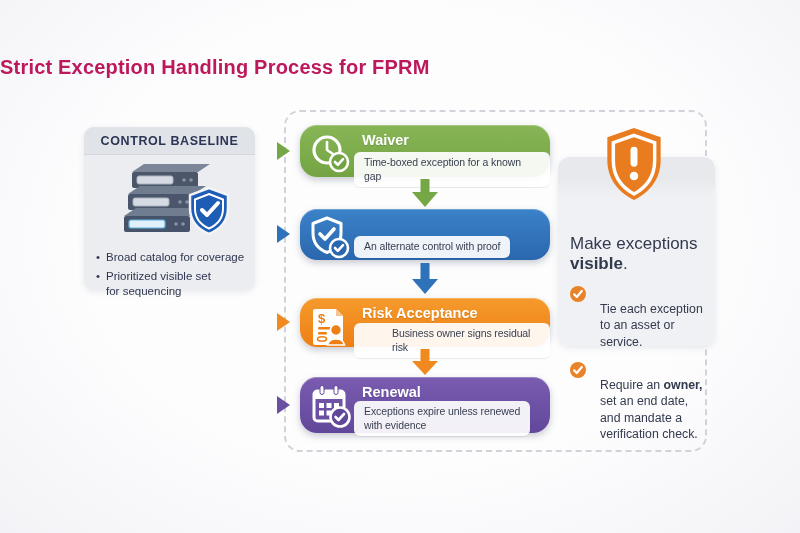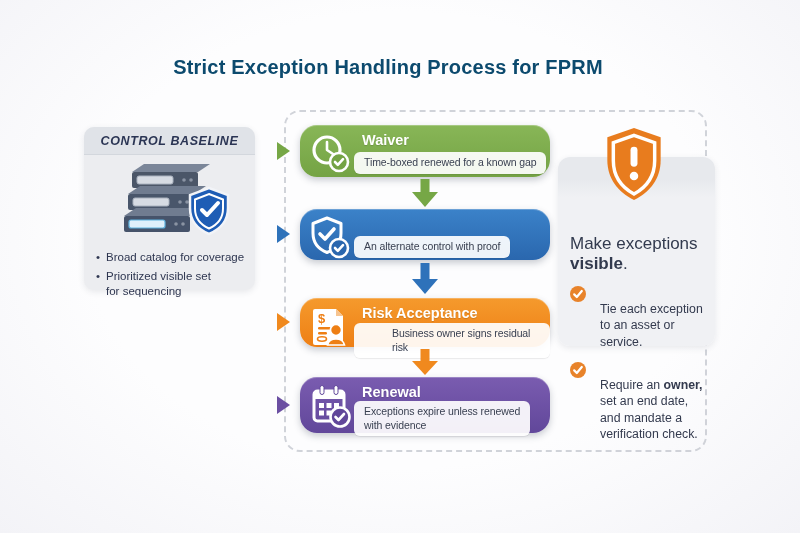--- a/index.html
+++ b/index.html
@@ -7,35 +7,35 @@
     width:800px;height:533px;
     font-family:"Liberation Sans", sans-serif;
     background:radial-gradient(ellipse at 50% 45%, #fdfdfe 55%, #f3f3f7 100%);
     position:relative;overflow:hidden;
     color:#2B3554;
   }
   .abs{position:absolute;}
 
   
   #page-title{
-    left:0;top:56px;width:776px;text-align:center;
-    font-size:20px;font-weight:bold;color:#0c4a6e;letter-spacing:.2px;
+    left:0;top:56px;width:776px;text-align:left;
+    font-size:20px;font-weight:bold;color:#be185d;letter-spacing:.2px;
   }
 
   
   #baseline-card{
     left:84px;top:127px;width:171px;height:163px;
     background:#ecedf0;border-radius:10px;
     box-shadow:0 2px 6px rgba(40,50,70,.10);
   }
   #baseline-header{
     height:27px;background:#e0e3e8;border-radius:10px 10px 0 0;
     border-bottom:1px solid #d3d7dd;
     display:flex;align-items:center;justify-content:center;
-    font-size:12.5px;font-weight:bold;letter-spacing:.6px;color:#2B3554;font-style:italic;
+    font-size:12.5px;font-weight:bold;letter-spacing:.6px;color:#2B3554;
   }
   #baseline-icon-wrap{display:flex;justify-content:center;padding-top:5px;}
   .baseline-bullets{padding:4px 8px 0 12px;}
   .b-row{display:flex;gap:6px;font-size:11.5px;color:#2E3650;line-height:1.32;margin-top:4px;}
   .b-dot{color:#2E3650;font-size:11.5px;}
   .ws{white-space:pre-line;}
 
   
   #flow-frame{
     left:284px;top:110px;width:419px;height:338px;
@@ -159,21 +159,21 @@
 <div class="abs entry entry-purple"></div>
 
 <div class="abs step step-waiver">
   <svg class="icon" width="46" height="46" viewBox="0 0 46 46">
     <circle cx="19" cy="19" r="13" fill="none" stroke="#ffffff" stroke-width="3.2"></circle>
     <path d="M19 11 V19 L25 23" fill="none" stroke="#ffffff" stroke-width="2.6" stroke-linecap="round" stroke-linejoin="round"></path>
     <circle cx="31" cy="31" r="9" fill="#74a344" stroke="#ffffff" stroke-width="2.6"></circle>
     <path d="M27 31 l2.8 2.8 l5.2 -5.6" fill="none" stroke="#ffffff" stroke-width="2.6" stroke-linecap="round" stroke-linejoin="round"></path>
   </svg>
   <div class="title">Waiver</div>
-  <div class="desc">Time-boxed renewed for a known gap</div>
+  <div class="desc">Time-boxed exception for a known gap</div>
 </div>
 
 <svg class="abs down-arrow da-green" width="26" height="29" viewBox="0 0 26 29">
   <rect x="8.5" y="0" width="9" height="14" fill="#76a746"></rect>
   <polygon points="0,13 26,13 13,28" fill="#76a746"></polygon>
 </svg>
 
 <div class="abs step step-comp">
   <svg class="icon" width="46" height="46" viewBox="0 0 46 46">
     <path d="M19 3 L33 8.5 V18 C33 27 28 34 19 37.5 C10 34 5 27 5 18 V8.5 Z" fill="none" stroke="#ffffff" stroke-width="3" stroke-linejoin="round"></path>

